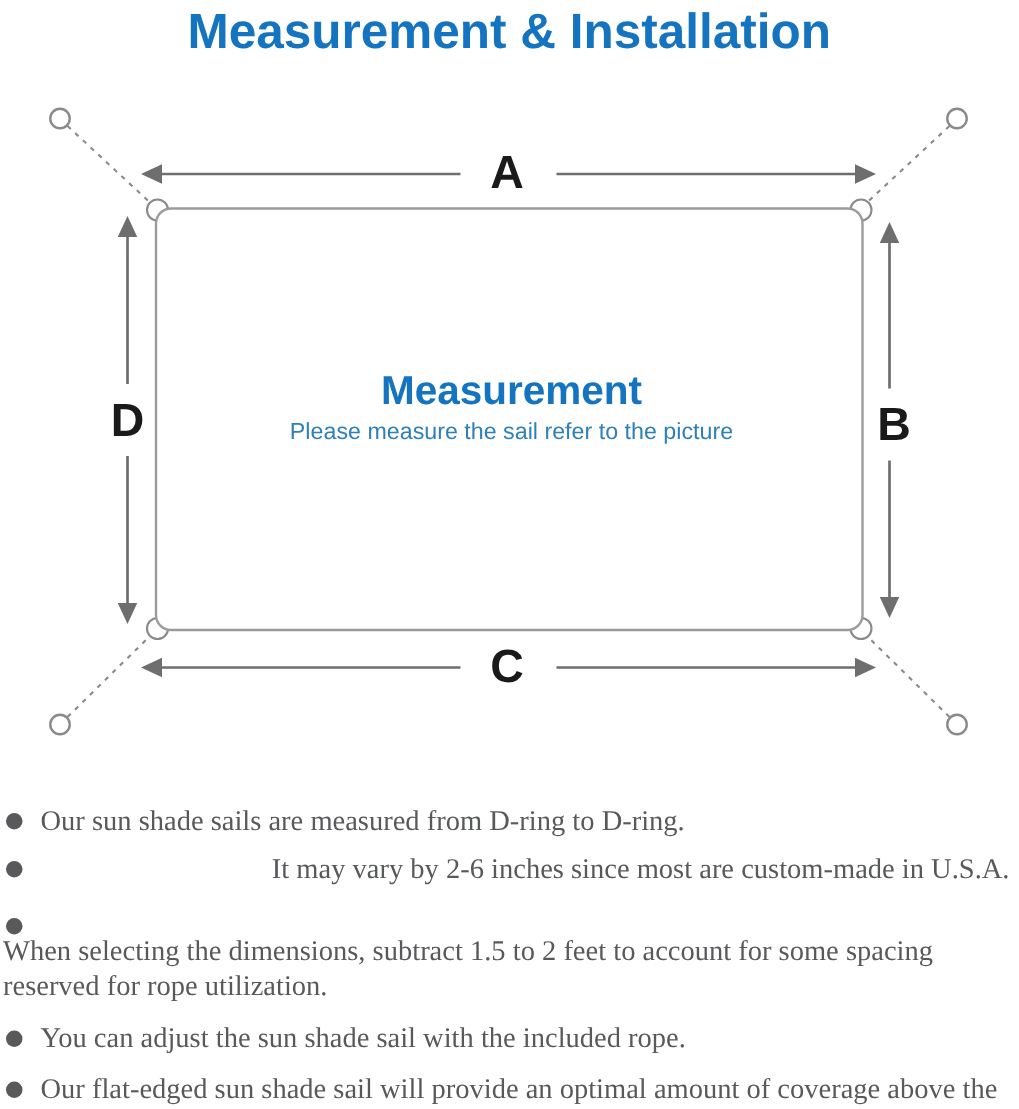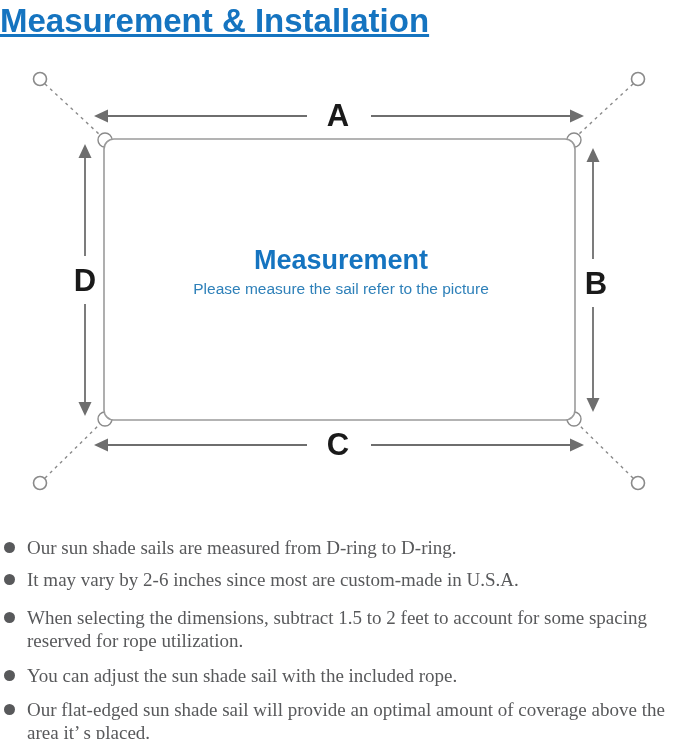--- a/index.html
+++ b/index.html
@@ -7,27 +7,26 @@
   .page {
     position: relative;
     width: 679px;
     height: 739px;
     overflow: hidden;
     background: #fff;
     font-family: "Liberation Sans", sans-serif;
   }
   h1.page-title {
     padding-top: 3px;
-    text-align: left;
+    text-align: center;
     font-size: 33px;
     font-weight: 700;
     letter-spacing: 0px;
     color: var(--title_blue, #1574c0);
     line-height: 1.1;
-    text-decoration: underline;
   }
   .diagram {
     position: absolute;
     top: 60px;
     left: 0;
     width: 679px;
     height: 460px;
   }
   .diagram svg { display: block; }
   .sail-rect { fill: #ffffff; stroke: var(--line_gray, #9b9b9b); stroke-width: 1.6; }
@@ -71,22 +70,22 @@
   ul.notes li {
     display: flex;
     align-items: flex-start;
     color: var(--text_gray, #58595b);
     font-size: 19px;
     line-height: 23px;
     max-width: 672px;
     font-family: Liberation Serif, serif;
   }
   ul.notes li + li { margin-top: 11px; }
-  ul.notes li:nth-child(2) { margin-top: 9px; }
-  ul.notes li:nth-child(3) { margin-top: 15px; }
+  ul.notes li:nth-child(2) { margin-top: 9px; justify-content: space-between; }
+  ul.notes li:nth-child(3) { margin-top: 15px; flex-direction: column; }
   ul.notes li:nth-child(4) { margin-top: 12px; }
   .dot {
     flex: 0 0 auto;
     width: 11px;
     height: 11px;
     border-radius: 50%;
     background: var(--text_gray, #58595b);
     margin: 6px 12px 0 2px;
   }
 </style>

